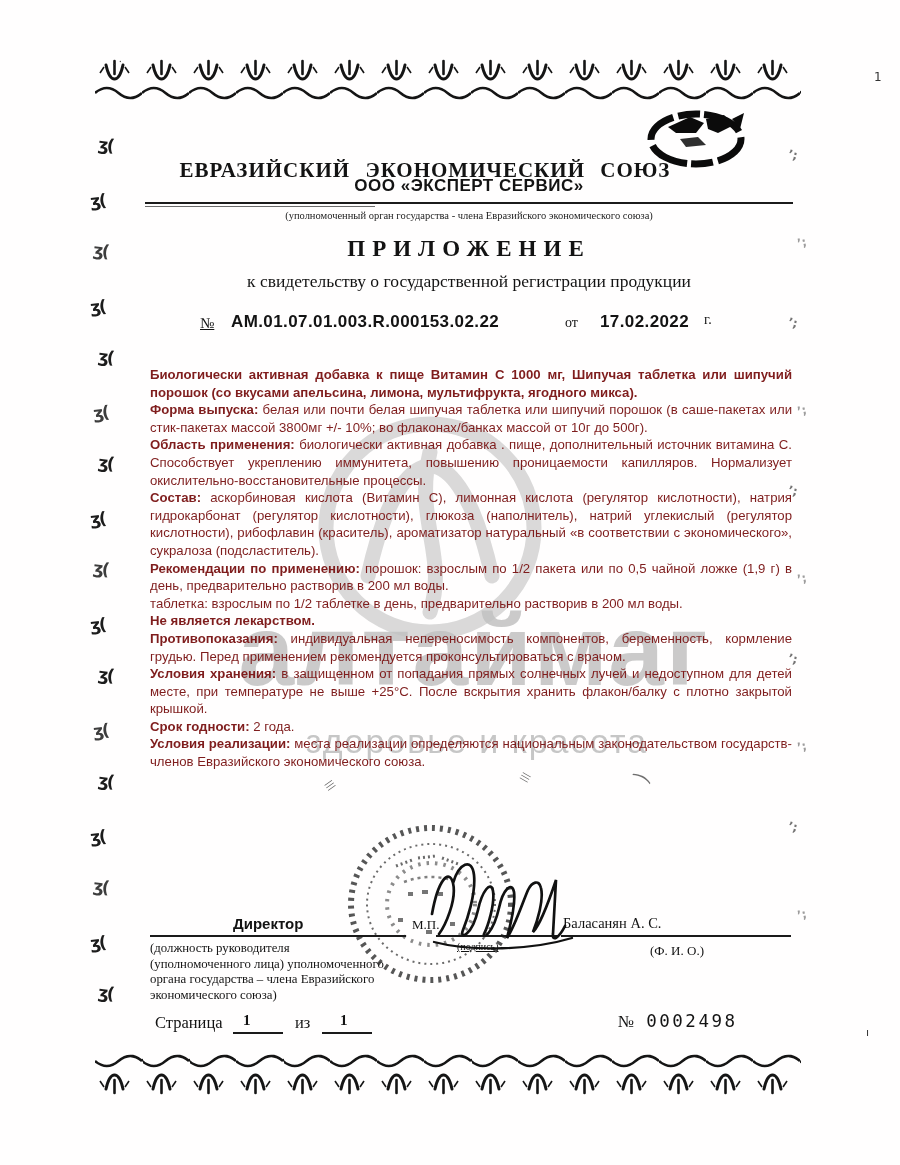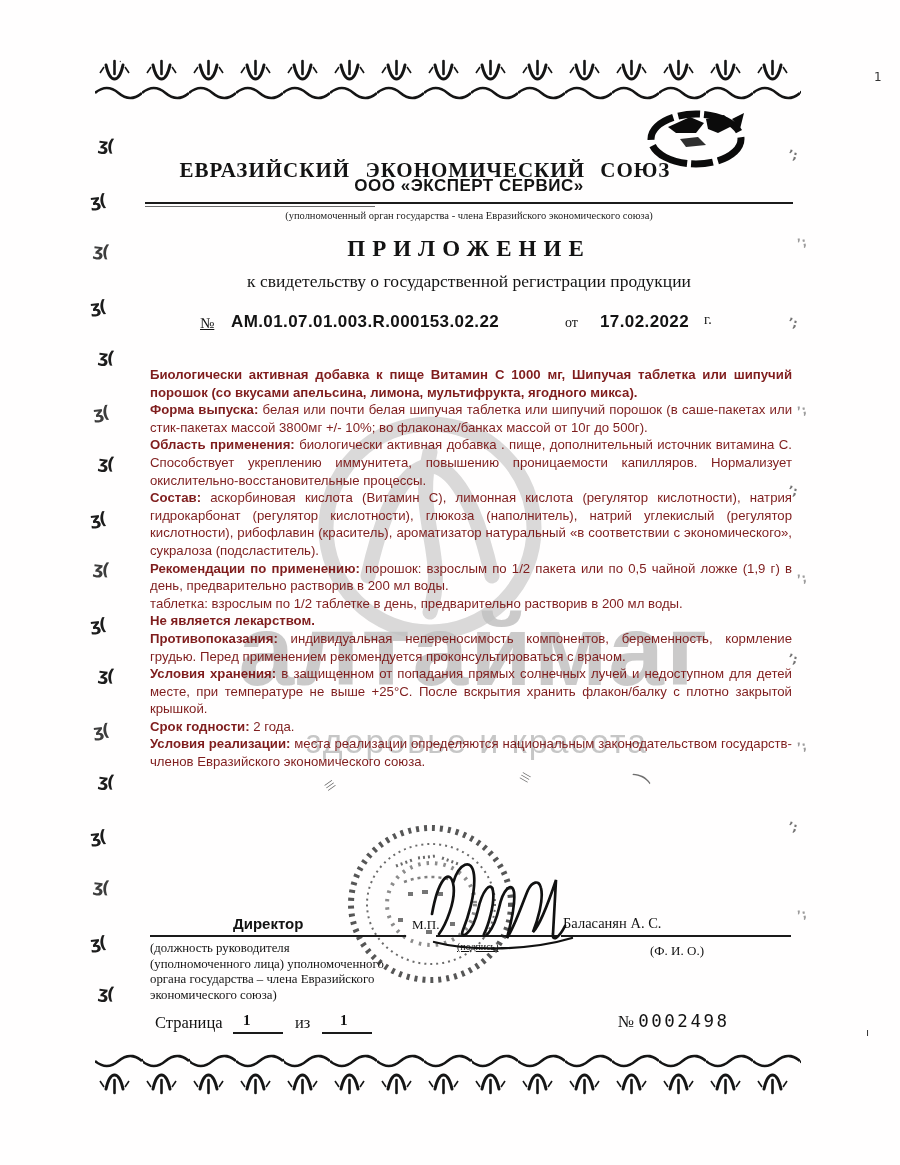--- a/index.html
+++ b/index.html
@@ -73,21 +73,21 @@
   #name-caption{left:650px;top:943px;font-size:13px;}
 
   
   #footer-page-label{left:155px;top:1013px;font-size:16.5px;}
   #footer-page-number{left:243px;top:1012px;font-size:15px;font-weight:700;}
   #footer-line-1{left:233px;top:1032px;width:50px;height:1.5px;background:#1a1a1a;}
   #footer-of-label{left:295px;top:1013px;font-size:16.5px;}
   #footer-total-pages{left:340px;top:1012px;font-size:15px;font-weight:700;}
   #footer-line-2{left:322px;top:1032px;width:50px;height:1.5px;background:#1a1a1a;}
   #form-number{left:618px;top:1011px;font-size:17px;}
-  #form-number .digits{font-family:"DejaVu Sans Mono",monospace;font-size:17.5px;letter-spacing:2.5px;margin-left:4px;}
+  #form-number .digits{font-family:"DejaVu Sans Mono",monospace;font-size:17.5px;letter-spacing:2.5px;margin-left:12px;}
 </style>
 </head>
 <body>
 
 <div id="page">
 
   <div class="abs" id="border-top">
     <svg width="706" height="50" viewBox="0 0 706 50" preserveAspectRatio="none">
       <defs>
         <pattern id="tb" width="47" height="50" patternUnits="userSpaceOnUse">

